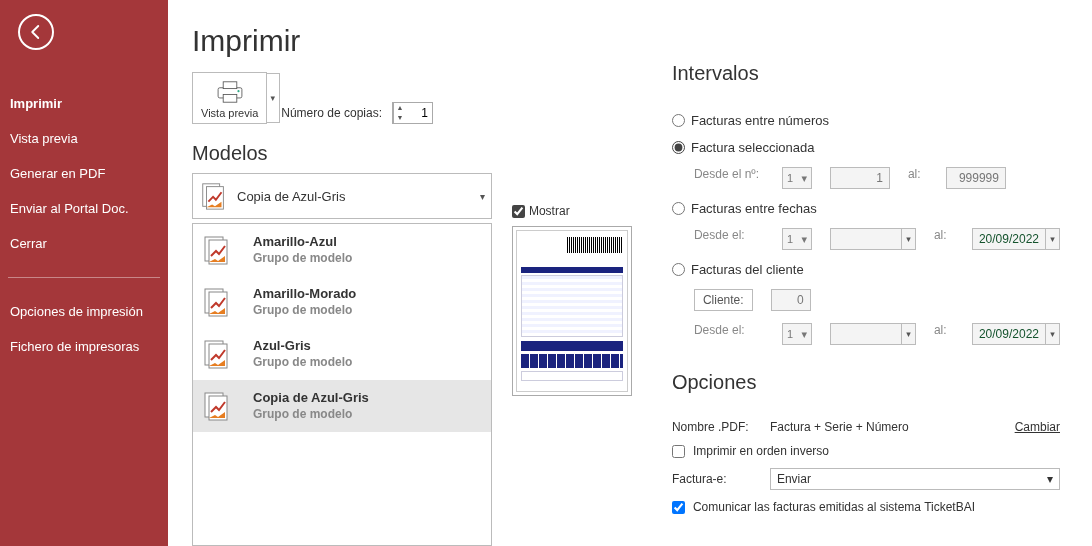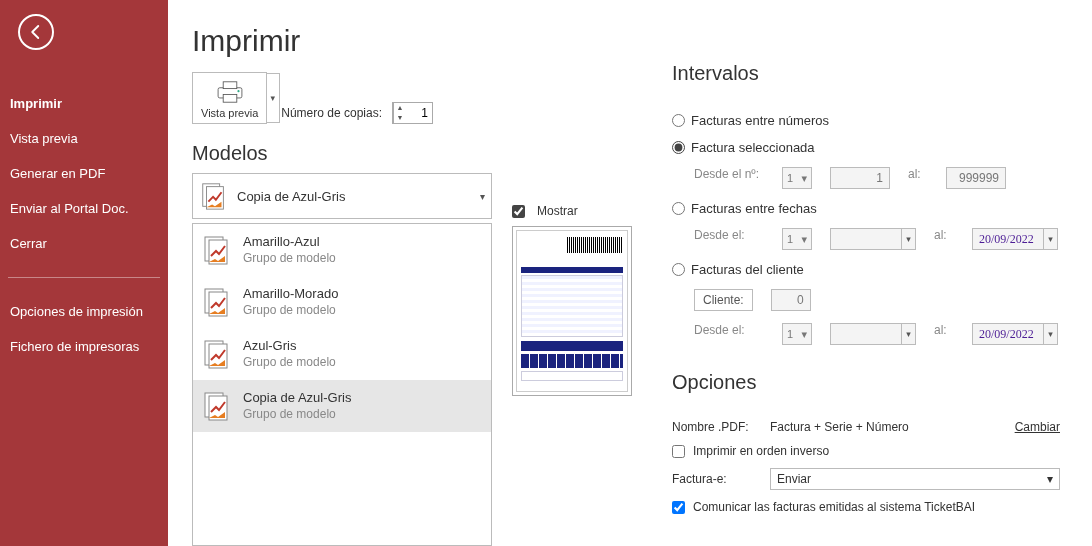--- a/index.html
+++ b/index.html
@@ -23,47 +23,47 @@
 .copies-row { display: flex; align-items: center; gap: 10px; font-size: 12px; color: #333; }
 .spinner { display: flex; align-items: center; border: 1px solid #aaa; height: 22px; }
 .spinner input { width: 26px; border: none; text-align: right; padding-right: 4px; font-size: 12px; outline: none; }
 .spinner .arrows { display: flex; flex-direction: column; border-left: 1px solid #aaa; }
 .spinner .arrows div { width: 12px; height: 10px; font-size: 7px; text-align: center; line-height: 10px; cursor: pointer; color: #555; }
 .combo { border: 1px solid #bbb; height: 46px; display: flex; align-items: center; padding: 0 6px; gap: 8px; margin-bottom: 4px; cursor: pointer; }
 .combo .ico { width: 30px; height: 30px; }
 .combo .txt { flex: 1; font-size: 13px; color: #333; }
 .combo .caret { font-size: 10px; color: #555; }
 .model-list { border: 1px solid #bbb; flex: 1; overflow-y: scroll; }
-.model-item { display: flex; gap: 10px; padding: 10px 8px; cursor: pointer; }
+.model-item { display: flex; gap: 20px; padding: 10px 8px; cursor: pointer; font-weight: bold; }
 .model-item.sel { background: #e6e6e6; }
 .model-item .ico { width: 32px; height: 32px; flex-shrink: 0; }
 .model-item .txts { display: flex; flex-direction: column; gap: 2px; }
 .model-item .name { font-size: 13px; color: #333; }
 .model-item .sub { font-size: 12px; color: #888; }
 .mid-col { width: 140px; padding-top: 180px; }
-.check-row { display: flex; align-items: center; gap: 12px; font-size: 12px; color: #333; margin-bottom: 8px; }
+.check-row { display: flex; align-items: center; gap: 4px; font-size: 12px; color: #333; margin-bottom: 8px; }
 .check-row input, .radio-row input { accent-color: #444; }
 .doc-preview { width: 120px; height: 170px; border: 1px solid #aaa; padding: 3px; background: #fff; }
 .doc-preview .inner { width: 100%; height: 100%; border: 1px solid #ccc; background: #fff; position: relative; overflow: hidden; }
 .barcode { position: absolute; right: 4px; top: 6px; width: 56px; height: 16px; background: repeating-linear-gradient(90deg, #000 0 1px, #fff 1px 2px); }
 .doc-body { position: absolute; top: 36px; left: 4px; right: 4px; bottom: 4px; }
 .doc-hdr { height: 6px; background: #1a237e; margin-bottom: 2px; }
 .doc-rows { height: 62px; background: repeating-linear-gradient(#f0f2ff 0 3px, #fff 3px 6px); border: 1px solid #ccd; }
 .doc-foot1 { height: 10px; background: #1a237e; margin-top: 4px; }
 .doc-foot2 { height: 14px; background: repeating-linear-gradient(90deg, #1a237e 0 8px, #fff 8px 9px); margin-top: 3px; }
 .doc-foot3 { height: 10px; border: 1px solid #ccd; margin-top: 3px; }
 .right-col { flex: 1; padding-top: 38px; }
 .radio-row { display: flex; align-items: center; gap: 6px; font-size: 13px; color: #333; margin-bottom: 12px; }
 .sub-row { display: flex; align-items: flex-start; gap: 18px; font-size: 12px; color: #888; margin: 0 0 12px 22px; }
 .sub-row label.dim { width: 70px; }
 .num-input { width: 60px; height: 22px; border: 1px solid #bbb; text-align: right; padding-right: 6px; font-size: 12px; background: #f4f4f4; color: #777; }
 .num-input.sm { width: 30px; }
 .sel-input { width: 30px; height: 22px; border: 1px solid #bbb; background: #f4f4f4; display: flex; align-items: center; justify-content: space-between; padding: 0 4px; font-size: 11px; color: #777; }
 .date-input { display: flex; align-items: center; border: 1px solid #bbb; height: 22px; background: #f4f4f4; }
-.date-input span { padding: 0 6px; font-size: 12px; color: #4c1d95; min-width: 70px; font-family: Liberation Serif, serif; }
+.date-input span { padding: 0 6px; font-size: 12px; color: #14532d; min-width: 70px; }
 .date-input .caret { width: 14px; text-align: center; font-size: 9px; color: #555; border-left: 1px solid #bbb; height: 100%; display: flex; align-items: center; justify-content: center; }
 .cliente-box { border: 1px solid #bbb; padding: 3px 8px; font-size: 12px; color: #555; }
 .opts { margin-top: 26px; }
 .opt-row { display: flex; align-items: center; gap: 8px; font-size: 12px; color: #333; margin-bottom: 10px; }
 .opt-row .lbl { width: 90px; }
 .opt-row .val { flex: 1; }
 .link { color: #333; text-decoration: underline; cursor: pointer; font-size: 12px; }
 .wide-select { flex: 1; height: 22px; border: 1px solid #bbb; display: flex; align-items: center; justify-content: space-between; padding: 0 6px; font-size: 12px; }
 .ico svg { width: 100%; height: 100%; }
 </style>

